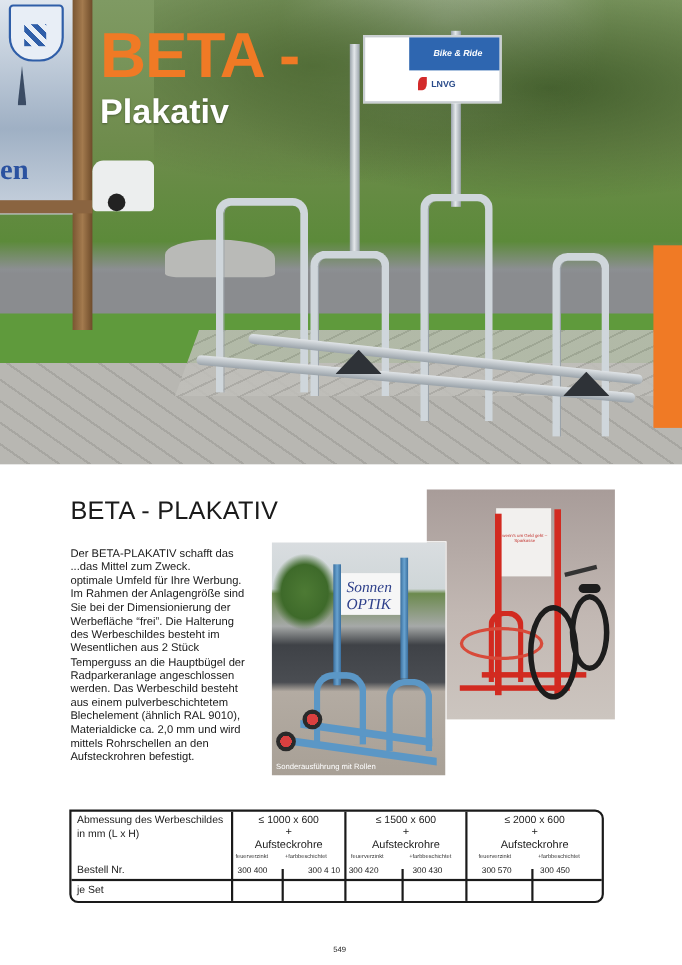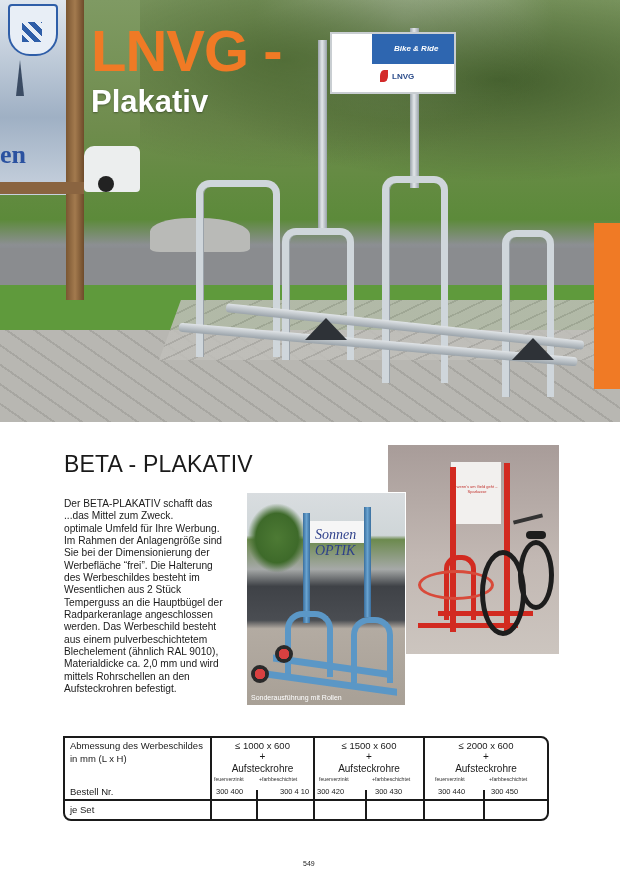--- a/index.html
+++ b/index.html
@@ -46,21 +46,21 @@
     .tab-orange { position: absolute; left: 594px; top: 223px; width: 26px; height: 166px; background: #f07a25; }
 
     
     .section-title { position: absolute; left: 64px; top: 451px; font-size: 23px; color: #1a1a1a; letter-spacing: 0.2px; }
     .body-text { position: absolute; left: 64px; top: 498px; width: 180px; font-size: 10.2px; line-height: 12.35px; color: #1a1a1a; }
     .body-text p { margin: 0; }
 
     .photo-blue { position: absolute; left: 246px; top: 492px; width: 160px; height: 214px; overflow: hidden;
       background: linear-gradient(180deg, #d9dde0 0%, #cfd6d8 20%, #6c8a4e 22%, #a6a9a8 36%, #3f4247 44%, #4a4d52 60%, #b3aba2 64%, #a8a096 100%); border: 1px solid #fff; box-sizing: border-box; }
     .photo-blue .tree { position: absolute; left: 0; top: 10px; width: 60px; height: 70px; background: radial-gradient(ellipse, #4d7a34 0%, #3e6a2a 50%, transparent 70%); }
-    .photo-blue .sign { position: absolute; left: 60px; top: 28px; width: 62px; height: 22px; background: #f6f6f6; }
+    .photo-blue .sign { position: absolute; left: 60px; top: 28px; width: 62px; height: 38px; background: #f6f6f6; }
     .photo-blue .sign span { position: absolute; left: 8px; top: 6px; font-family: "Liberation Serif", serif; font-style: italic; font-size: 14px; color: #2d3f8a; }
     .photo-blue .post { position: absolute; width: 7px; background: linear-gradient(90deg,#3a6f9e,#69a3d0,#3a6f9e); }
     .photo-blue .loop { position: absolute; border: 6px solid #5b97c6; border-bottom: none; border-radius: 18px 18px 0 0; }
     .photo-blue .rail { position: absolute; height: 7px; background: #5b97c6; transform: skewY(8deg); }
     .photo-blue .wheel { position: absolute; width: 18px; height: 18px; border-radius: 50%; background: radial-gradient(circle, #d94040 0 40%, #2a2a2a 42% 100%); }
     .photo-blue .caption { position: absolute; left: 4px; bottom: 4px; font-size: 7px; color: #ffffff; }
 
     .photo-red { position: absolute; left: 388px; top: 445px; width: 171px; height: 209px; overflow: hidden;
       background: linear-gradient(180deg, #a89c99 0%, #c2b8b3 55%, #ccc5bf 100%); }
     .photo-red .board { position: absolute; left: 63px; top: 17px; width: 50px; height: 62px; background: #f2f0ee; }
@@ -116,21 +116,21 @@
 
   <div class="rack" style="left:196px;top:180px;width:70px;height:170px;"></div>
   <div class="rack" style="left:282px;top:228px;width:58px;height:125px;"></div>
   <div class="rack" style="left:382px;top:176px;width:52px;height:200px;"></div>
   <div class="rack" style="left:502px;top:230px;width:38px;height:160px;"></div>
   <div class="base" style="left:178px;top:340px;width:400px;transform:rotate(5deg);"></div>
   <div class="base" style="left:225px;top:322px;width:360px;transform:rotate(6deg);"></div>
   <div class="foot" style="left:305px;top:318px;"></div>
   <div class="foot" style="left:512px;top:338px;"></div>
 
-  <div class="title-orange">LNVG -</div>
+  <div class="title-orange">BETA -</div>
   <div class="title-white">Plakativ</div>
 </div>
 
 <div class="tab-orange"></div>
 
 <div class="section-title">BETA - PLAKATIV</div>
 <div class="body-text">
   <p>Der BETA-PLAKATIV schafft das</p>
   <p>...das Mittel zum Zweck.</p>
   <p>optimale Umfeld für Ihre Werbung.</p>
@@ -209,17 +209,17 @@
   <div class="fin" style="left:254px;top:38px;">feuerverzinkt</div>
   <div class="fin" style="left:307px;top:38px;">+farbbeschichtet</div>
   <div class="num" style="left:252px;top:49px;">300 420</div>
   <div class="num" style="left:310px;top:49px;">300 430</div>
 
   <div class="size" style="left:360px;width:122px;top:2px;">≤ 2000 x 600</div>
   <div class="plus" style="left:360px;width:122px;top:13px;">+</div>
   <div class="tube" style="left:360px;width:122px;top:25px;">Aufsteckrohre</div>
   <div class="fin" style="left:370px;top:38px;">feuerverzinkt</div>
   <div class="fin" style="left:424px;top:38px;">+farbbeschichtet</div>
-  <div class="num" style="left:373px;top:49px;">300 440</div>
+  <div class="num" style="left:373px;top:49px;">300 570</div>
   <div class="num" style="left:426px;top:49px;">300 450</div>
 </div>
 
 <div class="page-num">549</div>
 
 </body></html>

